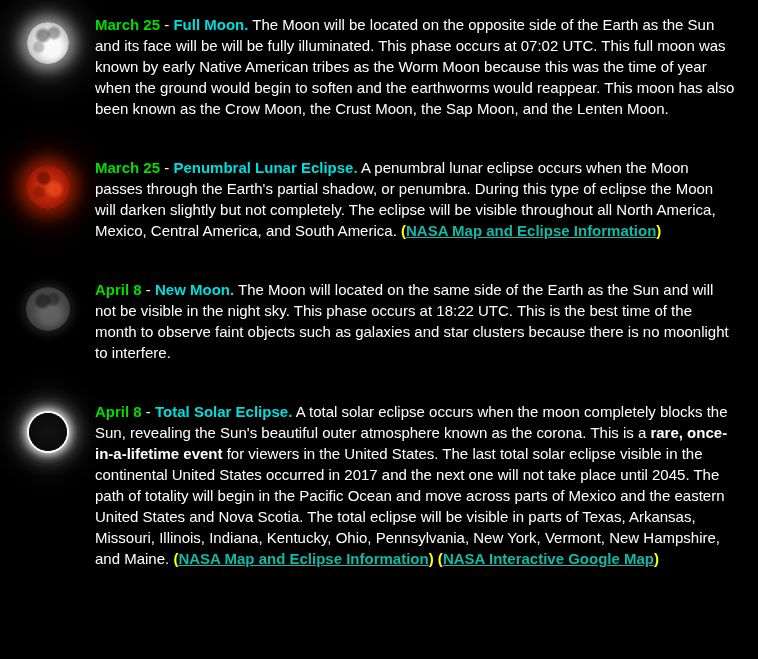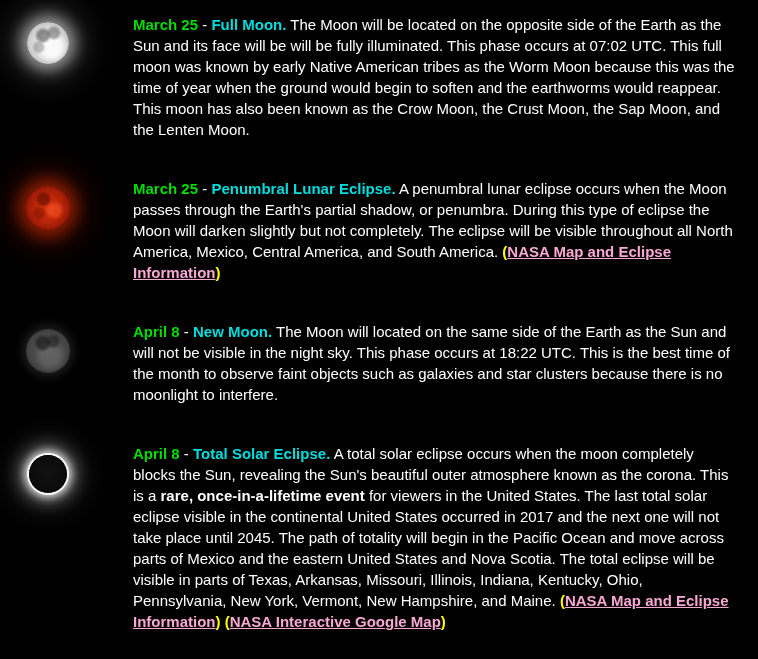--- a/index.html
+++ b/index.html
@@ -13,21 +13,20 @@
     background: #000000;
     box-sizing: border-box;
     padding-top: 14px;
     overflow: hidden;
     font-family: "Liberation Sans", sans-serif;
   }
   .section {
     display: flex;
     align-items: flex-start;
     margin-bottom: 38px;
-    gap: 38px;
   }
   .icon-col {
     flex: 0 0 95px;
     width: 95px;
     display: flex;
     justify-content: center;
     align-items: flex-start;
   }
   .text-col {
     flex: 1 1 auto;
@@ -35,21 +34,21 @@
     font-size: 15px;
     line-height: 21px;
     padding-right: 21px;
     margin: 0;
   }
   .date  { color: #00DD00; font-weight: bold; }
   .title { color: #00DDDD; font-weight: bold; }
   .seg-text   { color: #ffffff; }
   .seg-bold   { color: #ffffff; font-weight: bold; }
   .seg-yellow { color: #FFFF00; font-weight: bold; }
-  a.seg-link  { color: #f9a8d4; font-weight: bold; text-decoration: underline; cursor: pointer; }
+  a.seg-link  { color: #14b8a6; font-weight: bold; text-decoration: underline; cursor: pointer; }
 
   
   .moon {
     border-radius: 50%;
     flex: 0 0 auto;
   }
   .moon-full {
     width: 42px; height: 42px;
     margin-top: 8px;
     background:

